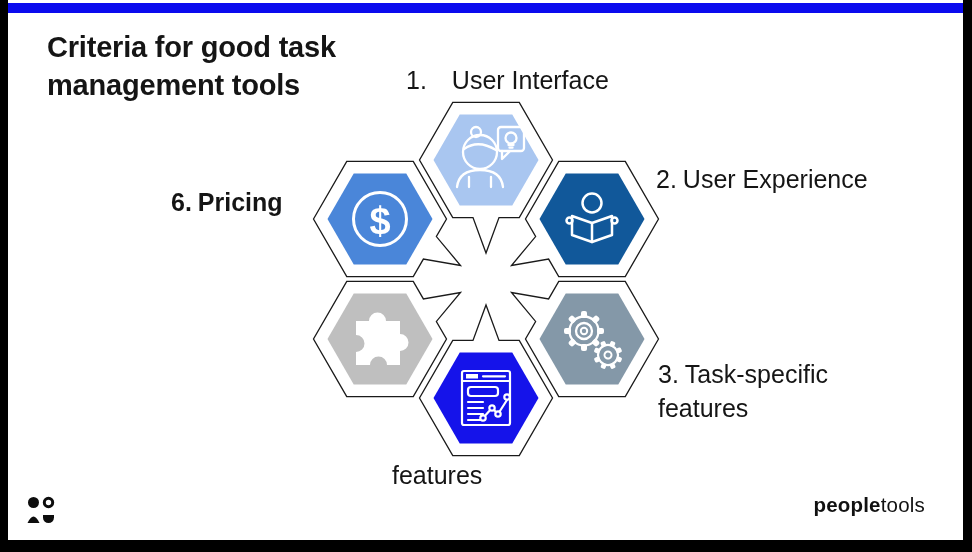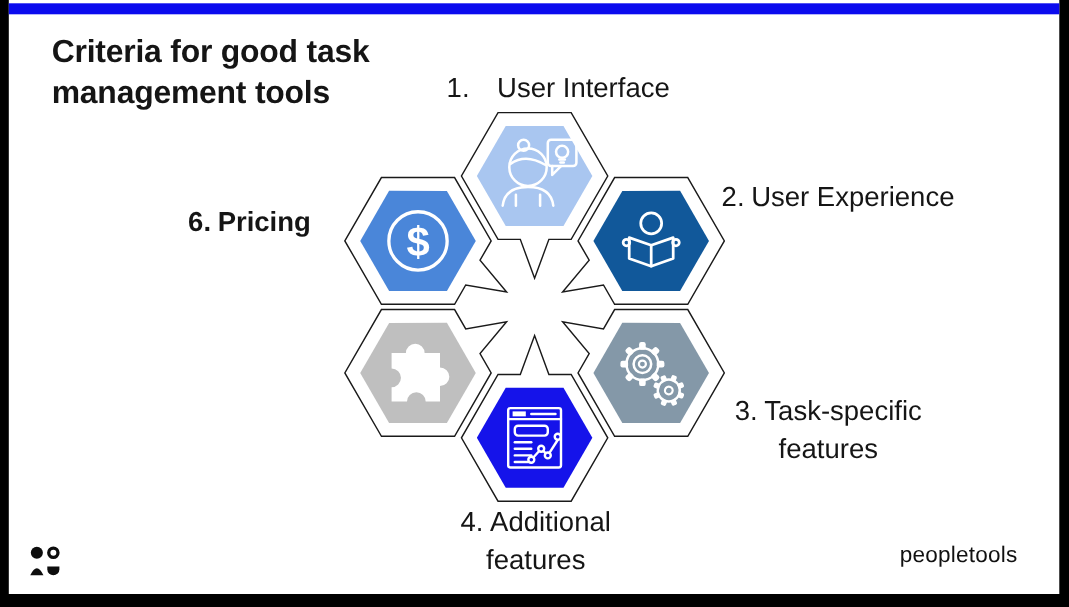--- a/index.html
+++ b/index.html
@@ -23,33 +23,33 @@
     position:absolute;left:47px;top:28px;width:370px;
     font-size:29px;font-weight:bold;color:#151515;line-height:1.32;
     letter-spacing:-0.2px;
   }
   
   .hex-label{
     position:absolute;font-size:25px;color:#151515;white-space:nowrap;
   }
   .hex-label .num{margin-right:6px;}
   .hex-label.wide-gap .num{margin-right:25px;}
-  .hex-label.centered{text-align:center;white-space:normal;}
+  .hex-label.centered{text-align:left;white-space:normal;}
   .label-1{left:406px;top:66px;}
   .label-2{left:656px;top:165px;}
   .label-3{left:658px;top:358px;width:190px;line-height:1.35;}
   .label-4{left:392px;top:459px;width:190px;line-height:1.35;}
   .label-5{left:153px;top:366px;}
   .label-6{left:171px;top:188px;font-weight:bold;}
   
   .brand{
     position:absolute;right:47px;top:493px;
     font-size:20.5px;color:#111;letter-spacing:0.2px;
   }
-  .brand .bold{font-weight:normal;}
+  .brand .bold{font-weight:bold;}
   .logo-mark{position:absolute;left:26px;top:495px;width:32px;height:32px;}
 </style>
 </head>
 <body>
 
 <div class="canvas">
 
   <div class="edge-left"></div>
   <div class="edge-right"></div>
   <div class="edge-bottom"></div>
@@ -178,21 +178,20 @@
     <span class="num">1.</span><span>User Interface</span>
   </div>
   <div class="hex-label label-2">
     <span class="num">2.</span><span>User Experience</span>
   </div>
   <div class="hex-label centered label-3">
     <div><span class="num">3.</span><span>Task-specific</span></div>
     <div>features</div>
   </div>
   <div class="hex-label centered label-4">
-    <div><span class="num">4.</span><span>Additional</span></div>
     <div>features</div>
   </div>
   <div class="hex-label label-6">
     <span class="num">6.</span><span>Pricing</span>
   </div>
 
   <svg class="logo-mark" viewBox="0 0 32 32">
     <circle cx="7.5" cy="7.5" r="5.5" fill="#0d0d0d"></circle>
     <circle cx="22.5" cy="7.5" r="4.2" fill="none" stroke="#0d0d0d" stroke-width="3"></circle>
     <path d="M 1.5 28 Q 7.5 15 13.5 28 Z" fill="#0d0d0d"></path>

